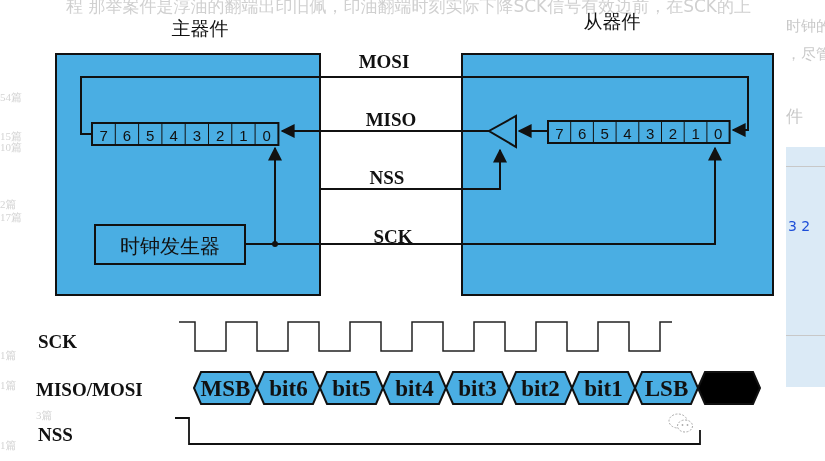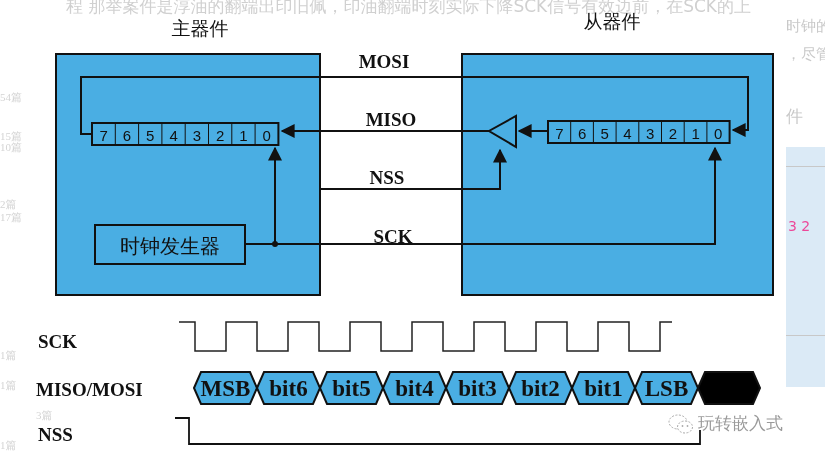--- a/index.html
+++ b/index.html
@@ -16,21 +16,21 @@
 </head>
 <body>
 
 <div class="bg-text" style="left:66px; top:-5px; font-size:17px; color:#d0d0d0;">程  那举案件是淳油的翻端出印旧佩，印油翻端时刻实际下降SCK信号有效边前，在SCK的上</div>
 <div class="bg-text" style="left:786px; top:17px; font-size:15px;">时钟的</div>
 <div class="bg-text" style="left:786px; top:45px; font-size:15px;">，尽管</div>
 <div class="bg-text" style="left:786px; top:105px; font-size:17px;">件</div>
 <div class="bg-panel" style="top:147px; width:40px; height:240px;"></div>
 <div class="bg-panel" style="top:166px; width:40px; height:1px; background:#c8c8c8;"></div>
 <div class="bg-panel" style="top:335px; width:40px; height:1px; background:#c8c8c8;"></div>
-<div class="bg-text" style="left:788px; top:218px; font-size:14px; color:#ec4899;">3  2</div>
+<div class="bg-text" style="left:788px; top:218px; font-size:14px; color:#1d4ed8;">3  2</div>
 
 <div class="bg-count" style="top:90px;">54篇</div>
 <div class="bg-count" style="top:129px;">15篇</div>
 <div class="bg-count" style="top:140px;">10篇</div>
 <div class="bg-count" style="top:180px;margin-top:17px;">2篇</div>
 <div class="bg-count" style="top:210px;">17篇</div>
 <div class="bg-count" style="top:348px;">1篇</div>
 <div class="bg-count" style="top:378px;">1篇</div>
 <div class="bg-count" style="top:408px;margin-left:36px;">3篇</div>
 <div class="bg-count" style="top:438px;">1篇</div>
@@ -135,14 +135,13 @@
   <polyline points="175,418 189,418 189,444 700,444 700,430" fill="none" stroke="#111" stroke-width="1.8"></polyline>
 </svg>
 
 <div class="wm">
   <svg width="26" height="22" viewBox="0 0 26 22" style="position:static">
     <ellipse cx="10" cy="9" rx="9" ry="7" fill="none" stroke="#aaa" stroke-width="1" stroke-dasharray="2 1.5"></ellipse>
     <ellipse cx="17" cy="14" rx="7.5" ry="6" fill="#fff" stroke="#aaa" stroke-width="1" stroke-dasharray="2 1.5"></ellipse>
     <circle cx="14.5" cy="13" r="0.9" fill="#aaa"></circle>
     <circle cx="19.5" cy="13" r="0.9" fill="#aaa"></circle>
   </svg>
-  <span>玩转嵌入式</span>
 </div>
 
 </body></html>

